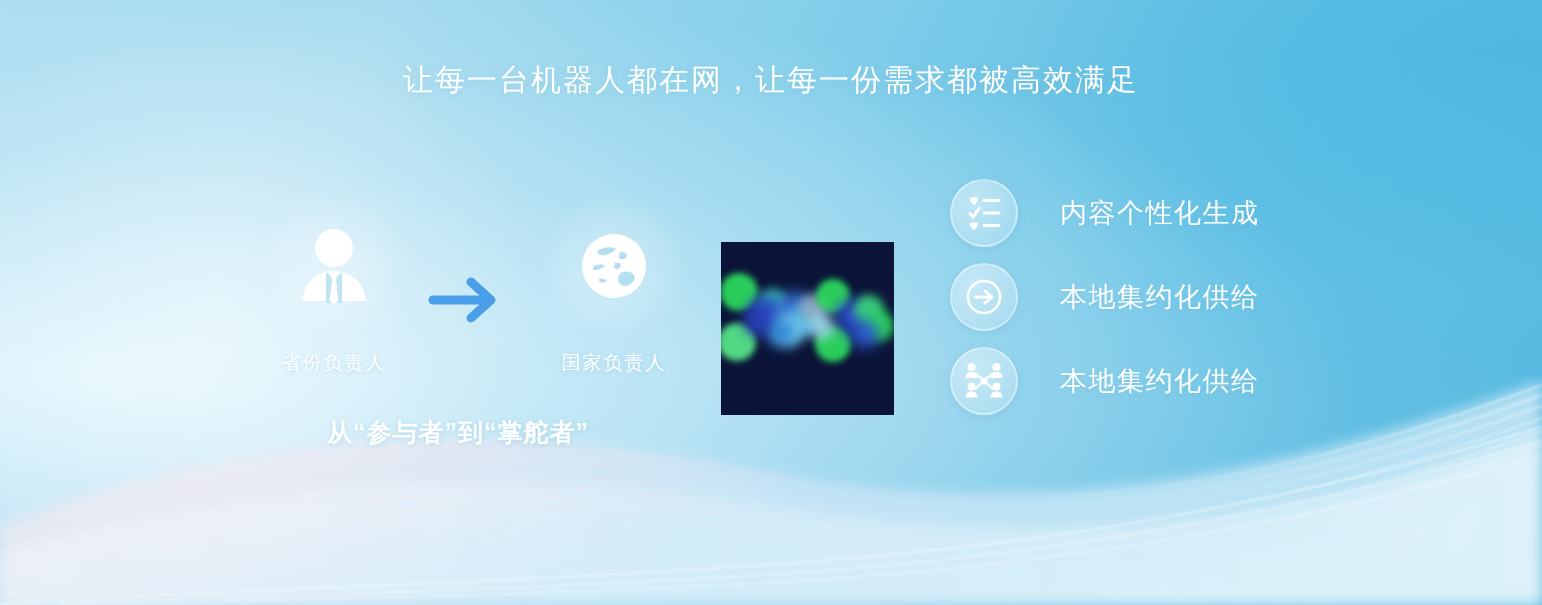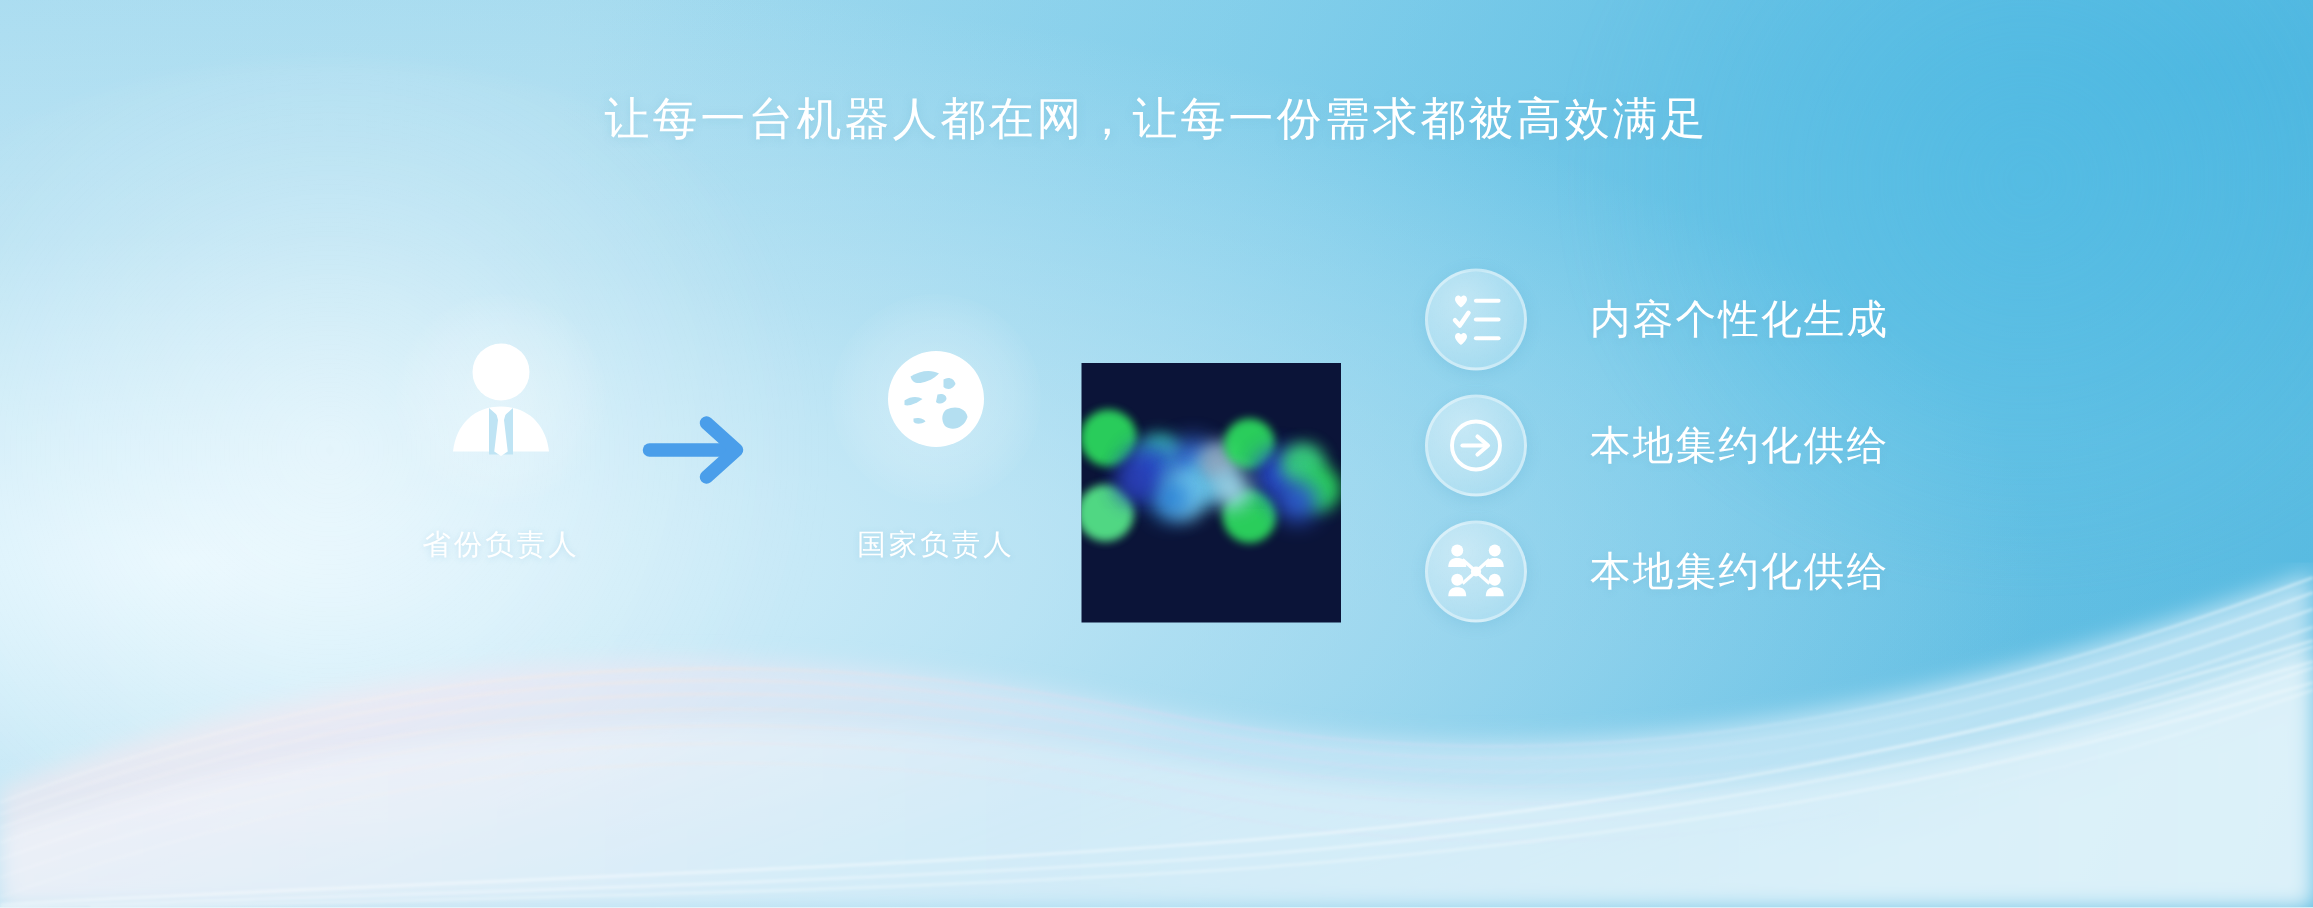--- a/index.html
+++ b/index.html
@@ -65,21 +65,21 @@
     left: 218px; top: 196px;
     width: 480px; height: 270px;
   }
   .role {
     position: absolute;
     top: 0;
     width: 196px;
     text-align: center;
   }
   .role.left  { left: 18px; }
-  .role.right { left: 308px; }
+  .role.right { left: 298px; }
   .role-halo {
     position: relative;
     width: 140px; height: 140px;
     margin: 0 auto;
     border-radius: 50%;
     background: radial-gradient(circle at 50% 50%, rgba(255,255,255,0.30) 0%, rgba(255,255,255,0.13) 52%, rgba(255,255,255,0) 74%);
     display: flex;
     align-items: center;
     justify-content: center;
   }
@@ -245,20 +245,21 @@
             <path d="M42 24 C45 22 49 23 50 27 C48 31 44 31 42 29 Z"></path>
             <path d="M38 34 C41 33 44 34 44 37 C43 40 39 41 37 39 Z"></path>
             <path d="M44 44 C50 41 57 43 58 49 C56 56 48 59 43 55 C40 51 41 46 44 44 Z"></path>
             <path d="M22 50 C25 49 29 50 30 52 C27 54 23 54 22 52 Z"></path>
           </g>
         </svg>
       </div>
       <div class="role-label">国家负责人</div>
     </div>
 
+    <div class="flow-caption">从“参与者”到“掌舵者”</div>
   </div>
 
   <div class="bokeh-card" id="bokeh" style="background: rgb(11, 20, 56);">
       <div class="dot" style="left: -1px; top: 31px; width: 38px; height: 38px; background: rgb(45, 221, 95); filter: blur(3px); opacity: 0.92;"></div>
       <div class="dot" style="left: -3px; top: 81px; width: 38px; height: 38px; background: rgb(87, 233, 138); filter: blur(3px); opacity: 0.92;"></div>
       <div class="dot" style="left: 37px; top: 47px; width: 30px; height: 30px; background: rgb(54, 200, 168); filter: blur(5px); opacity: 0.92;"></div>
       <div class="dot" style="left: 27px; top: 54px; width: 36px; height: 36px; background: rgb(42, 68, 200); filter: blur(7px); opacity: 0.92;"></div>
       <div class="dot" style="left: 56px; top: 50px; width: 36px; height: 36px; background: rgb(58, 111, 216); filter: blur(7px); opacity: 0.92;"></div>
       <div class="dot" style="left: 69px; top: 63px; width: 30px; height: 30px; background: rgb(70, 184, 228); filter: blur(6px); opacity: 0.92;"></div>
       <div class="dot" style="left: 52px; top: 72px; width: 32px; height: 32px; background: rgb(127, 214, 242); filter: blur(6px); opacity: 0.92;"></div>

